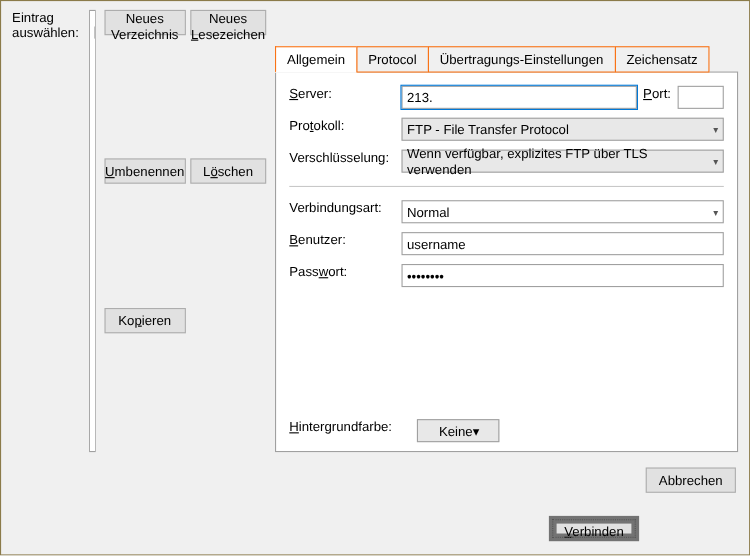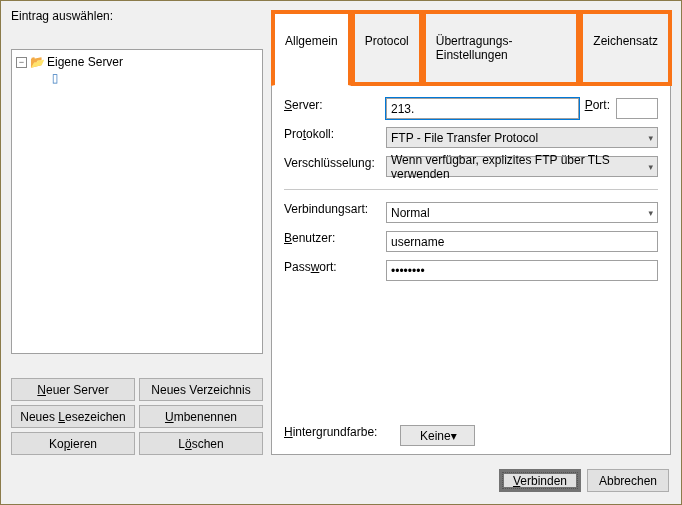--- a/index.html
+++ b/index.html
@@ -3,33 +3,33 @@
 <meta charset="utf-8">
 <style>
 * { box-sizing: border-box; margin: 0; padding: 0; font-family: "Segoe UI", Tahoma, sans-serif; font-size: 12px; }
 body { background: #f0f0f0; width: 682px; height: 505px; overflow: hidden; }
 .window { width: 682px; height: 505px; border: 1px solid #8b7b4a; background: #f0f0f0; display: flex; flex-direction: column; }
 .titlebar { height: 28px; background: #9b8a54; color: #fff; display: flex; align-items: center; padding: 0 8px; }
 .titlebar .title { flex: 1; font-size: 12px; }
 .titlebar .close { width: 36px; text-align: center; font-size: 13px; cursor: pointer; }
 .content { flex: 1; display: flex; flex-direction: column; padding: 8px 10px 10px 10px; gap: 6px; }
 .upper { flex: 1; display: flex; gap: 8px; }
-.left-panel { width: 252px; display: flex; flex-direction: column; gap: 24px; }
+.left-panel { width: 231px; display: flex; flex-direction: row; gap: 8px; }
 .select-label { font-size: 12px; margin-bottom: 2px; }
 .tree { flex: 1; border: 1px solid #a0a0a0; background: #fff; padding: 4px 2px; overflow: auto; }
 .tree-item { display: flex; align-items: center; gap: 3px; padding: 1px 2px; }
 .tree-indent { padding-left: 20px; }
 .tree-toggle { width: 11px; height: 11px; border: 1px solid #888; display: inline-flex; align-items: center; justify-content: center; font-size: 9px; line-height: 1; color: #555; background:#fff; }
 .tree-icon { width: 14px; text-align: center; font-size: 12px; }
 .btn-grid { display: grid; grid-template-columns: 1fr 1fr; gap: 4px; }
 button.win { height: 23px; background: #e1e1e1; border: 1px solid #adadad; font-size: 12px; cursor: pointer; }
-button.primary { border: 5px solid #737373; outline: 1px dotted #555; outline-offset: -4px; }
+button.primary { border: 7px solid #737373; outline: 1px dotted #555; outline-offset: -4px; margin-top: 44px; }
 .right-panel { flex: 1; display: flex; flex-direction: column; }
 .tab-strip { display: flex; position: relative; top: 1px; }
-.tab { padding: 20px 10px; border: 4px solid #f97316; background: #f0f0f0; margin-right: -1px; cursor: pointer; }
+.tab { padding: 4px 10px; border: 1px solid #f97316; background: #f0f0f0; margin-right: -1px; cursor: pointer; margin-top: 32px; }
 .tab.active { background: #fff; border-bottom: 1px solid #fff; }
 .tab-body { flex: 1; border: 1px solid #a0a0a0; background: #fff; padding: 12px 12px 8px 12px; display: flex; flex-direction: column; gap: 8px; }
 .row { display: flex; align-items: flex-start; gap: 6px; }
 .row label { width: 96px; }
 input[type=text], input[type=password] { border: 1px solid #a0a0a0; height: 21px; padding: 0 4px; font-size: 12px; background:#fff; }
 .server-input { flex: 1; border: 1px solid #0078d7; outline: 1px solid #0078d7; }
 .port-input { width: 42px; }
 .sel { flex: 1; border: 1px solid #a0a0a0; height: 21px; background: #e8e8e8; display: flex; align-items: center; padding: 0 4px; justify-content: space-between; cursor: pointer; }
 .sel .arrow { font-size: 9px; color: #555; }
 hr.divider { border: none; border-top: 1px solid #c8c8c8; margin: 4px 0; }
@@ -54,26 +54,25 @@
             <span class="tree-icon">📂</span>
             <span>Eigene Server</span>
           </div>
           <div class="tree-item tree-indent">
             <span style="display:inline-block;width:11px"></span>
             <span class="tree-icon" style="color:#3b7bbf">▯</span>
             <span>&nbsp;</span>
           </div>
         </div>
         <div class="btn-grid">
-          <button class="win"><span class="und">N</span><span>euer Server</span></button>
           <button class="win">Neues Verzeichnis</button>
           <button class="win">Neues <span class="und">L</span>esezeichen</button>
           <button class="win"><span class="und">U</span>mbenennen</button>
+          <button class="win">L<span class="und">ö</span>schen</button>
           <button class="win">Ko<span class="und">p</span>ieren</button>
-          <button class="win">L<span class="und">ö</span>schen</button>
         </div>
       </div>
 
       <div class="right-panel">
         <div class="tab-strip">
           <div class="tab active">Allgemein</div>
           <div class="tab">Protocol</div>
           <div class="tab">Übertragungs-Einstellungen</div>
           <div class="tab">Zeichensatz</div>
         </div>

